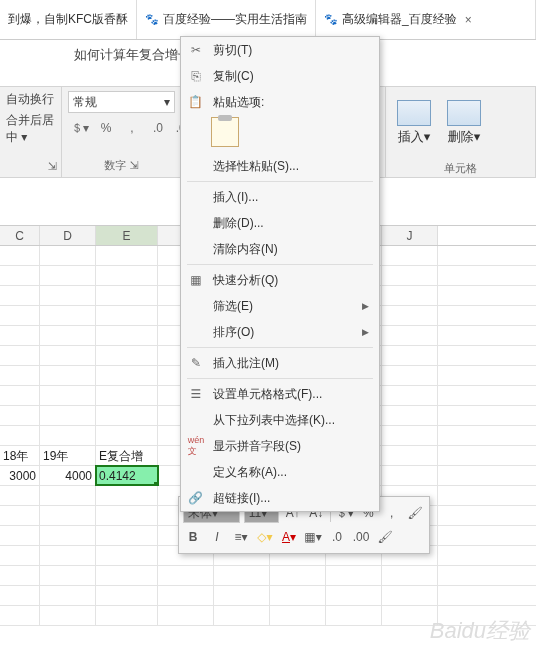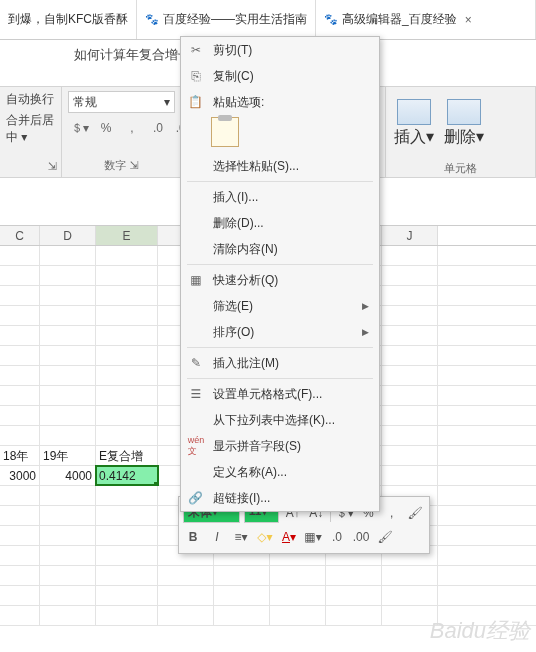--- a/index.html
+++ b/index.html
@@ -14,21 +14,21 @@
 .title-area { background: #fff; padding: 6px 0 0 74px; color: #444; font-size: 13px; }
 .acrobat { padding: 2px 0 6px 18px; color: #777; font-size: 12px; letter-spacing: 1px; text-align: center; }
 
 .ribbon { display: flex; background: #f1f1f1; border-top: 1px solid #d4d4d4; border-bottom: 1px solid #d4d4d4; height: 92px; }
 .ribbon-group { border-right: 1px solid #d4d4d4; display: flex; flex-direction: column; }
 .ribbon-body { flex: 1; display: flex; align-items: flex-start; padding: 4px 6px; gap: 6px; }
 .ribbon-label { text-align: center; font-size: 11px; color: #666; padding: 2px 0 4px; }
 .small-btn { width: 24px; height: 22px; display: inline-flex; align-items: center; justify-content: center; color: #666; }
 .dropdown-box { border: 1px solid #ccc; height: 22px; display: flex; align-items: center; padding: 8px 4px; background: #fff; }
 .big-btn { display: flex; flex-direction: column; align-items: center; justify-content: center; width: 44px; height: 64px; gap: 2px; }
-.big-btn .lbl { font-size: 16px; color: #333; }
+.big-btn .lbl { font-size: 13px; color: #333; }
 .sketch { width: 34px; height: 26px; border: 1px solid #7aa0c4; background: linear-gradient(#e8f0f8,#cfe0f0); }
 
 .grid-area { position: relative; background: #fff; }
 .col-headers { display: flex; height: 20px; border-bottom: 1px solid #ccc; }
 .col-h { border-right: 1px solid #ddd; text-align: center; color: #555; background: #f3f3f3; line-height: 20px; }
 .col-h.sel { background: #d5e3cf; }
 .rows { }
 .row { display: flex; height: 20px; border-bottom: 1px solid #e3e3e3; }
 .cell { border-right: 1px solid #e3e3e3; line-height: 20px; padding: 0 3px; text-align: right; color: #222; overflow: hidden; white-space: nowrap; }
 .cell.sel { outline: 2px solid #1a7a1a; outline-offset: -1px; background: #86efac; text-align: left; position: relative; }
@@ -39,21 +39,21 @@
 .ctx-item.header { color: #333; font-weight: normal; }
 .ctx-ico { width: 18px; height: 18px; display: inline-flex; align-items: center; justify-content: center; color: #666; flex-shrink: 0; }
 .ctx-arrow { margin-left: auto; color: #666; font-size: 9px; }
 .ctx-sep { height: 1px; background: #ddd; margin: 2px 6px; }
 .ctx-paste { padding: 2px 0 6px 30px; }
 .ctx-paste .clip { width: 28px; height: 30px; border: 1px solid #caa96f; background: #fffbe8; display: flex; align-items: flex-start; justify-content: center; }
 .ctx-paste .clip::before { content: ""; width: 14px; height: 6px; background: #bdbdbd; border-radius: 2px; margin-top: -3px; }
 
 .mini-toolbar { position: absolute; left: 178px; top: 496px; width: 252px; background: #f6f6f6; border: 1px solid #bfbfbf; box-shadow: 2px 2px 6px rgba(0,0,0,.25); z-index: 40; padding: 4px; }
 .mt-row { display: flex; align-items: center; gap: 4px; height: 24px; }
-.mt-box { border: 1px solid #ccc; height: 20px; background: #22c55e; padding: 0 4px; display: flex; align-items: flex-start; font-weight: bold; }
+.mt-box { border: 1px solid #ccc; height: 20px; background: #a3a3a3; padding: 0 4px; display: flex; align-items: center; }
 .mt-btn { width: 20px; height: 20px; display: inline-flex; align-items: center; justify-content: center; color: #555; }
 .mt-sep { width: 1px; height: 18px; background: #ccc; }
 
 .wm { position: absolute; right: 6px; bottom: 6px; color: #ddd; font-size: 22px; font-style: italic; }
 
 
 .cC{width:40px}.cD{width:56px}.cE{width:62px}.cRest{width:56px}
 </style>
 </head>
 <body>

